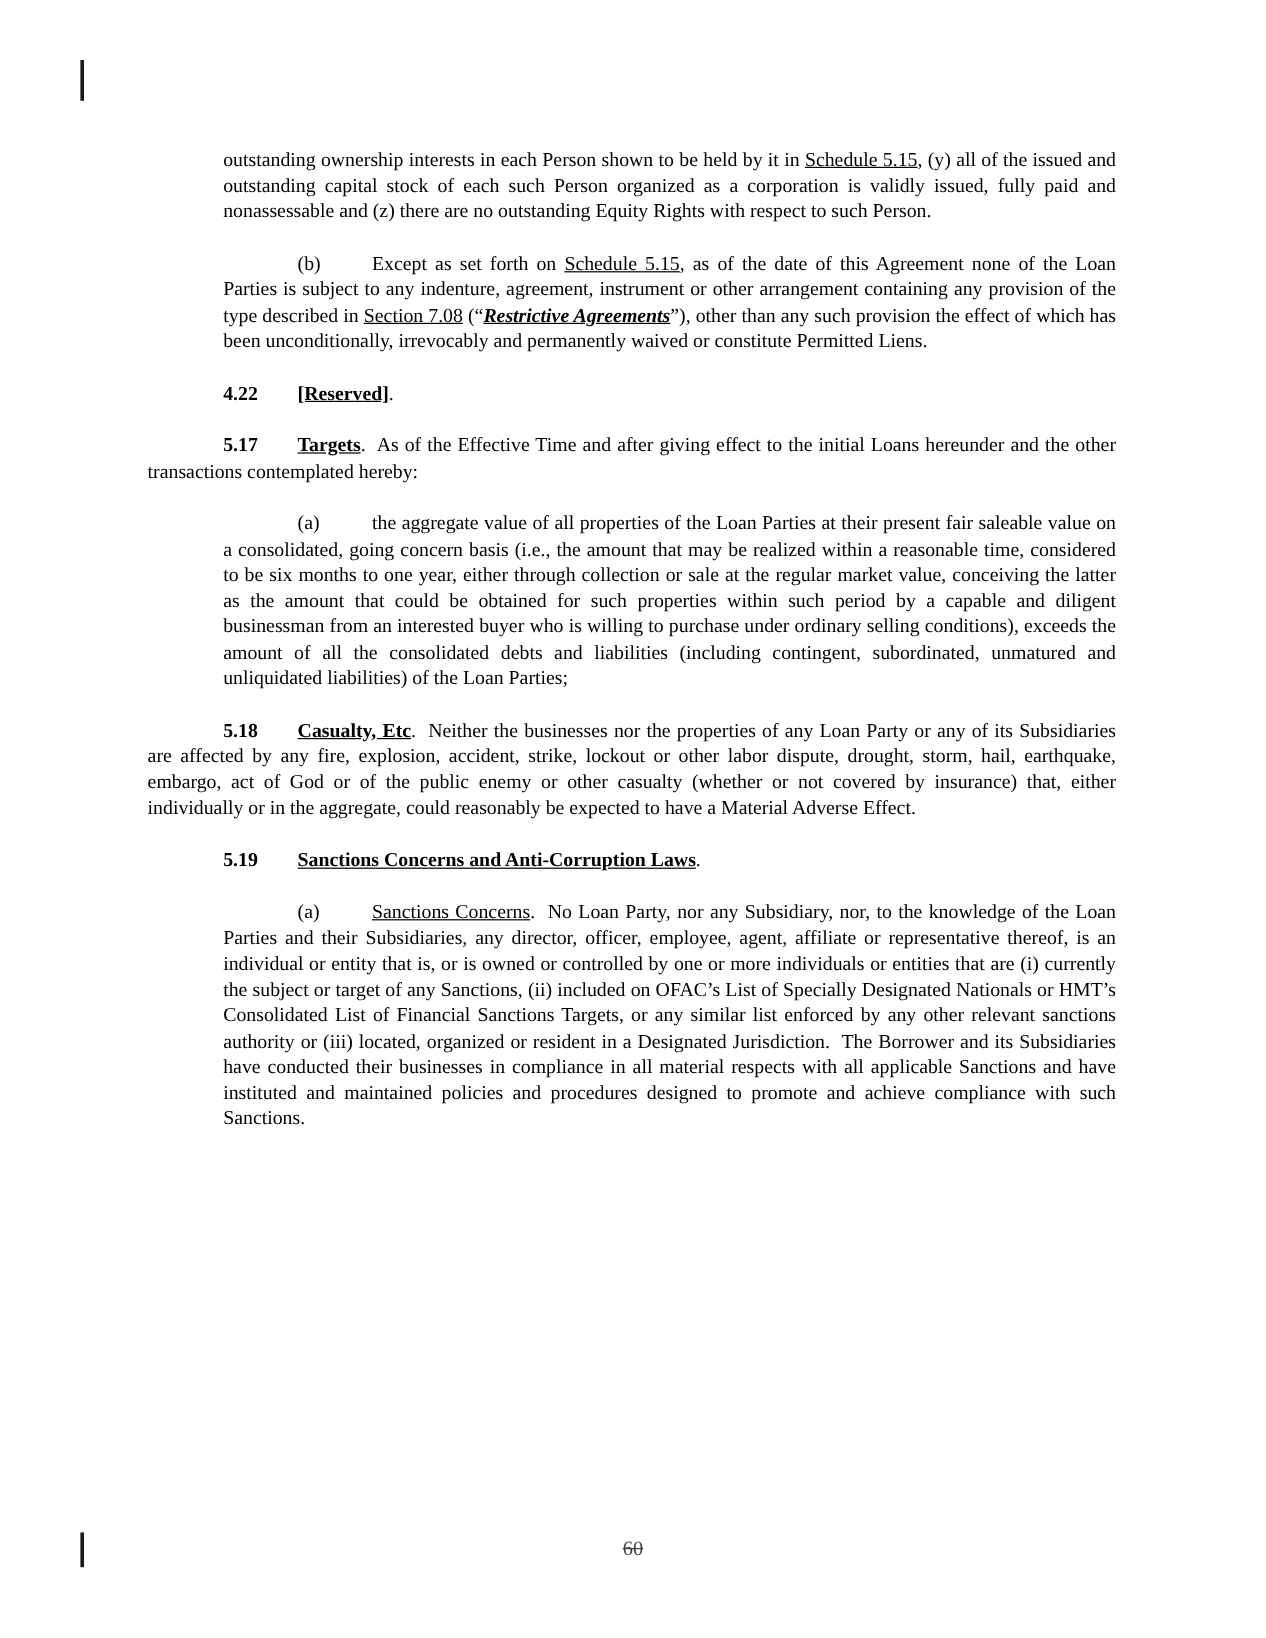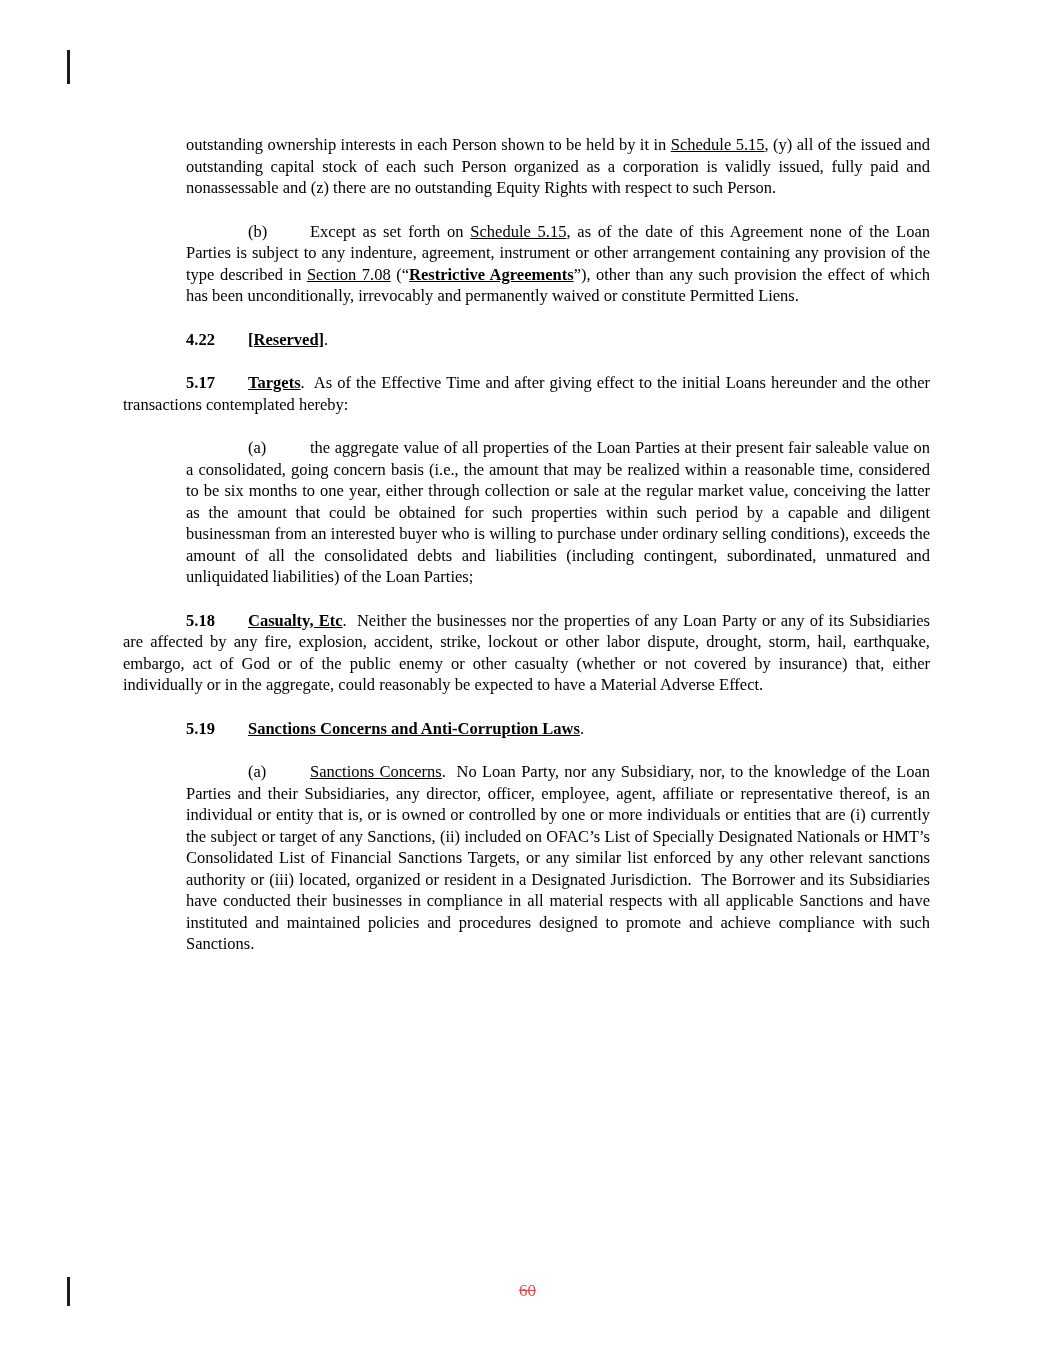--- a/index.html
+++ b/index.html
@@ -23,30 +23,30 @@
   .content {
     position: absolute;
     left: 123px;
     top: 122px;
     width: 807px;
     font-size: 16.5px;
     line-height: 21.5px;
     text-align: justify;
   }
   .para { margin: 22px 0 0 0; }
-  .para:first-child { margin-top: 12px; }
+  .para:first-child { margin-top: 0; }
   
   .p-cont { margin-left: 63px; }
   
   .p-sub  { margin-left: 63px; text-indent: 62px; }
   
   .p-sect { margin-left: 0; text-indent: 63px; }
   
   .seg-b { font-weight: bold; }
-  .seg-i { }
+  .seg-i { font-style: italic; }
   .seg-u { text-decoration: underline; }
   .seg-num { display: inline-block; width: 62px; text-indent: 0; }
   .footer-pagenum {
     position: absolute;
     left: 0; right: 0;
     top: 1281px;
     text-align: center;
     font-size: 17px;
     text-decoration: line-through;
   }
@@ -62,14 +62,14 @@
     <div class="para p-cont"><span>outstanding ownership interests in each Person shown to be held by it in </span><span class="seg-u">Schedule 5.15</span><span>, (y) all of the issued and outstanding capital stock of each such Person organized as a corporation is validly issued, fully paid and nonassessable and (z) there are no outstanding Equity Rights with respect to such Person.</span></div>
     <div class="para p-sub"><span class="seg-num">(b)</span><span>Except as set forth on </span><span class="seg-u">Schedule 5.15</span><span>, as of the date of this Agreement none of the Loan Parties is subject to any indenture, agreement, instrument or other arrangement containing any provision of the type described in </span><span class="seg-u">Section 7.08</span><span> (“</span><span class="seg-b seg-i seg-u">Restrictive Agreements</span><span>”), other than any such provision the effect of which has been unconditionally, irrevocably and permanently waived or constitute Permitted Liens.</span></div>
     <div class="para p-sect"><span class="seg-b seg-num">4.22</span><span class="seg-b seg-u">[Reserved]</span><span>.</span></div>
     <div class="para p-sect"><span class="seg-b seg-num">5.17</span><span class="seg-b seg-u">Targets</span><span>.&nbsp; As of the Effective Time and after giving effect to the initial Loans hereunder and the other transactions contemplated hereby:</span></div>
     <div class="para p-sub"><span class="seg-num">(a)</span><span>the aggregate value of all properties of the Loan Parties at their present fair saleable value on a consolidated, going concern basis (i.e., the amount that may be realized within a reasonable time, considered to be six months to one year, either through collection or sale at the regular market value, conceiving the latter as the amount that could be obtained for such properties within such period by a capable and diligent businessman from an interested buyer who is willing to purchase under ordinary selling conditions), exceeds the amount of all the consolidated debts and liabilities (including contingent, subordinated, unmatured and unliquidated liabilities) of the Loan Parties;</span></div>
     <div class="para p-sect"><span class="seg-b seg-num">5.18</span><span class="seg-b seg-u">Casualty, Etc</span><span>.&nbsp; Neither the businesses nor the properties of any Loan Party or any of its Subsidiaries are affected by any fire, explosion, accident, strike, lockout or other labor dispute, drought, storm, hail, earthquake, embargo, act of God or of the public enemy or other casualty (whether or not covered by insurance) that, either individually or in the aggregate, could reasonably be expected to have a Material Adverse Effect.</span></div>
     <div class="para p-sect"><span class="seg-b seg-num">5.19</span><span class="seg-b seg-u">Sanctions Concerns and Anti-Corruption Laws</span><span>.</span></div>
     <div class="para p-sub"><span class="seg-num">(a)</span><span class="seg-u">Sanctions Concerns</span><span>.&nbsp; No Loan Party, nor any Subsidiary, nor, to the knowledge of the Loan Parties and their Subsidiaries, any director, officer, employee, agent, affiliate or representative thereof, is an individual or entity that is, or is owned or controlled by one or more individuals or entities that are (i) currently the subject or target of any Sanctions, (ii) included on OFAC’s List of Specially Designated Nationals or HMT’s Consolidated List of Financial Sanctions Targets, or any similar list enforced by any other relevant sanctions authority or (iii)&nbsp;located, organized or resident in a Designated Jurisdiction.&nbsp; The Borrower and its Subsidiaries have conducted their businesses in compliance in all material respects with all applicable Sanctions and have instituted and maintained policies and procedures designed to promote and achieve compliance with such Sanctions.</span></div>
   </div>
 
-  <div class="footer-pagenum" style="color: #ef4444;">60</div>
+  <div class="footer-pagenum" style="color: #404040;">60</div>
 </div>
 
 </body></html>

